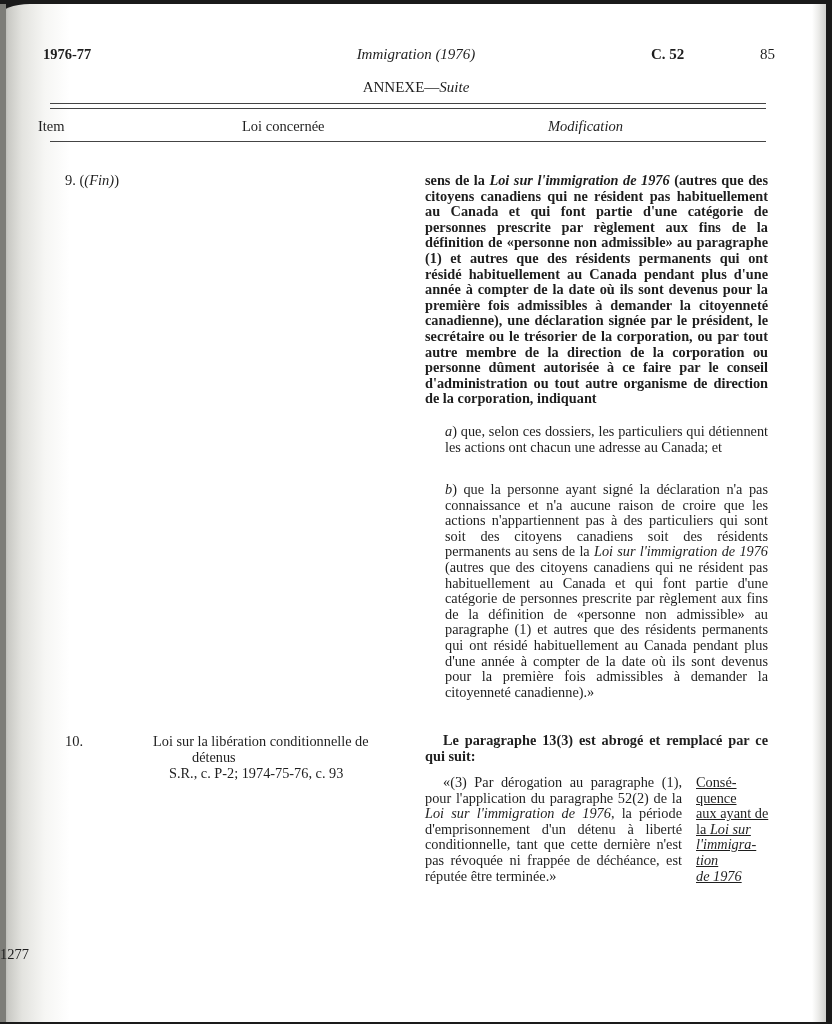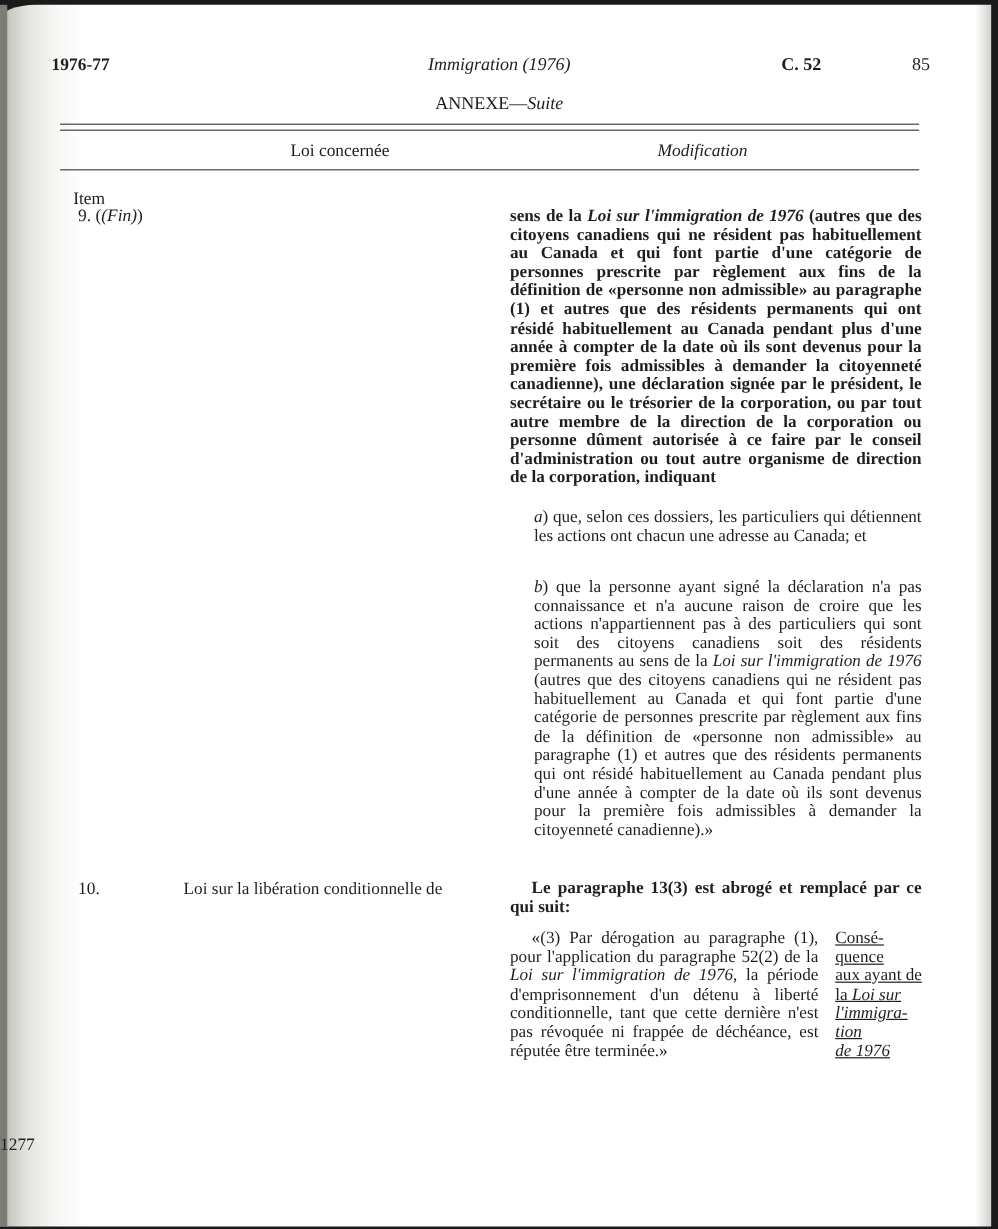--- a/index.html
+++ b/index.html
@@ -21,21 +21,21 @@
   .abs { position:absolute; }
   .run-head { top:46px; font-size:15px; }
   .rh-left { left:43px; font-weight:bold; font-size:14.5px; }
   .rh-center { left:0; width:832px; text-align:center; font-style:italic; font-size:15px; top:46px; }
   .rh-chap { left:651px; font-weight:bold; font-size:15px; }
   .rh-page { left:760px; font-size:15px; }
   .annex { top:79px; left:0; width:832px; text-align:center; font-size:15px; }
   .annex i { font-style:italic; }
   .rule { position:absolute; left:50px; width:716px; height:1px; background:#444; }
   .colhead { top:118px; font-size:14.5px; }
-  .ch-item { left:61px;margin-top:40px; }
+  .ch-item { left:38px; }
   .ch-loi { left:242px; }
   .ch-mod { left:548px;font-style:italic; }
 
   .item-num { font-size:14.5px; }
   .body-text {
     position:absolute; left:425px; width:343px;
     font-size:14.3px; line-height:15.6px; text-align:justify;
     hyphens:none;
     font-weight:bold;
   }
@@ -79,20 +79,22 @@
 <div class="body-text" style="top:173px;"><span>sens de la </span><i>Loi sur l'immigration de 1976</i><span> (autres que des citoyens canadiens qui ne résident pas habituellement au Canada et qui font partie d'une catégorie de personnes prescrite par règlement aux fins de la définition de «personne non admissible» au paragraphe (1) et autres que des résidents permanents qui ont résidé habituellement au Canada pendant plus d'une année à compter de la date où ils sont devenus pour la première fois admissibles à demander la citoyenneté canadienne), une déclaration signée par le président, le secrétaire ou le trésorier de la corporation, ou par tout autre membre de la direction de la corporation ou personne dûment autorisée à ce faire par le conseil d'administration ou tout autre organisme de direction de la corporation, indiquant</span></div>
 
 <div class="para-indent" style="top:424px;"><i>a</i><span>) que, selon ces dossiers, les particuliers qui détiennent les actions ont chacun une adresse au Canada; et</span></div>
 
 <div class="para-indent" style="top:482px;"><i>b</i><span>) que la personne ayant signé la déclaration n'a pas connaissance et n'a aucune raison de croire que les actions n'appartiennent pas à des particuliers qui sont soit des citoyens canadiens soit des résidents permanents au sens de la </span><i>Loi sur l'immigration de 1976</i><span> (autres que des citoyens canadiens qui ne résident pas habituellement au Canada et qui font partie d'une catégorie de personnes prescrite par règlement aux fins de la définition de «personne non admissible» au paragraphe (1) et autres que des résidents permanents qui ont résidé habituellement au Canada pendant plus d'une année à compter de la date où ils sont devenus pour la première fois admissibles à demander la citoyenneté canadienne).»</span></div>
 
 <div class="abs item-num" style="left:65px; top:733px;">10.</div>
 
 <div class="loi-name" style="top:733px;">
   <div>Loi sur la libération conditionnelle de</div>
+  <div class="cont">détenus</div>
+  <div class="ref">S.R., c. P-2; 1974-75-76, c. 93</div>
 </div>
 
 <div class="body-text" style="top:733px; text-indent:18px;">Le paragraphe 13(3) est abrogé et remplacé par ce qui suit:</div>
 
 <div class="quote-block" style="top:775px; text-indent:18px;"><span>«(3) Par dérogation au paragraphe (1), pour l'application du paragraphe 52(2) de la </span><i>Loi sur l'immigration de 1976</i><span>, la période d'emprisonnement d'un détenu à liberté conditionnelle, tant que cette dernière n'est pas révoquée ni frappée de déchéance, est réputée être terminée.»</span></div>
 
 <div class="marginal" style="top:775px;text-decoration:underline;">
   <div>Consé-</div>
   <div>quence</div>
   <div>aux ayant de</div>

